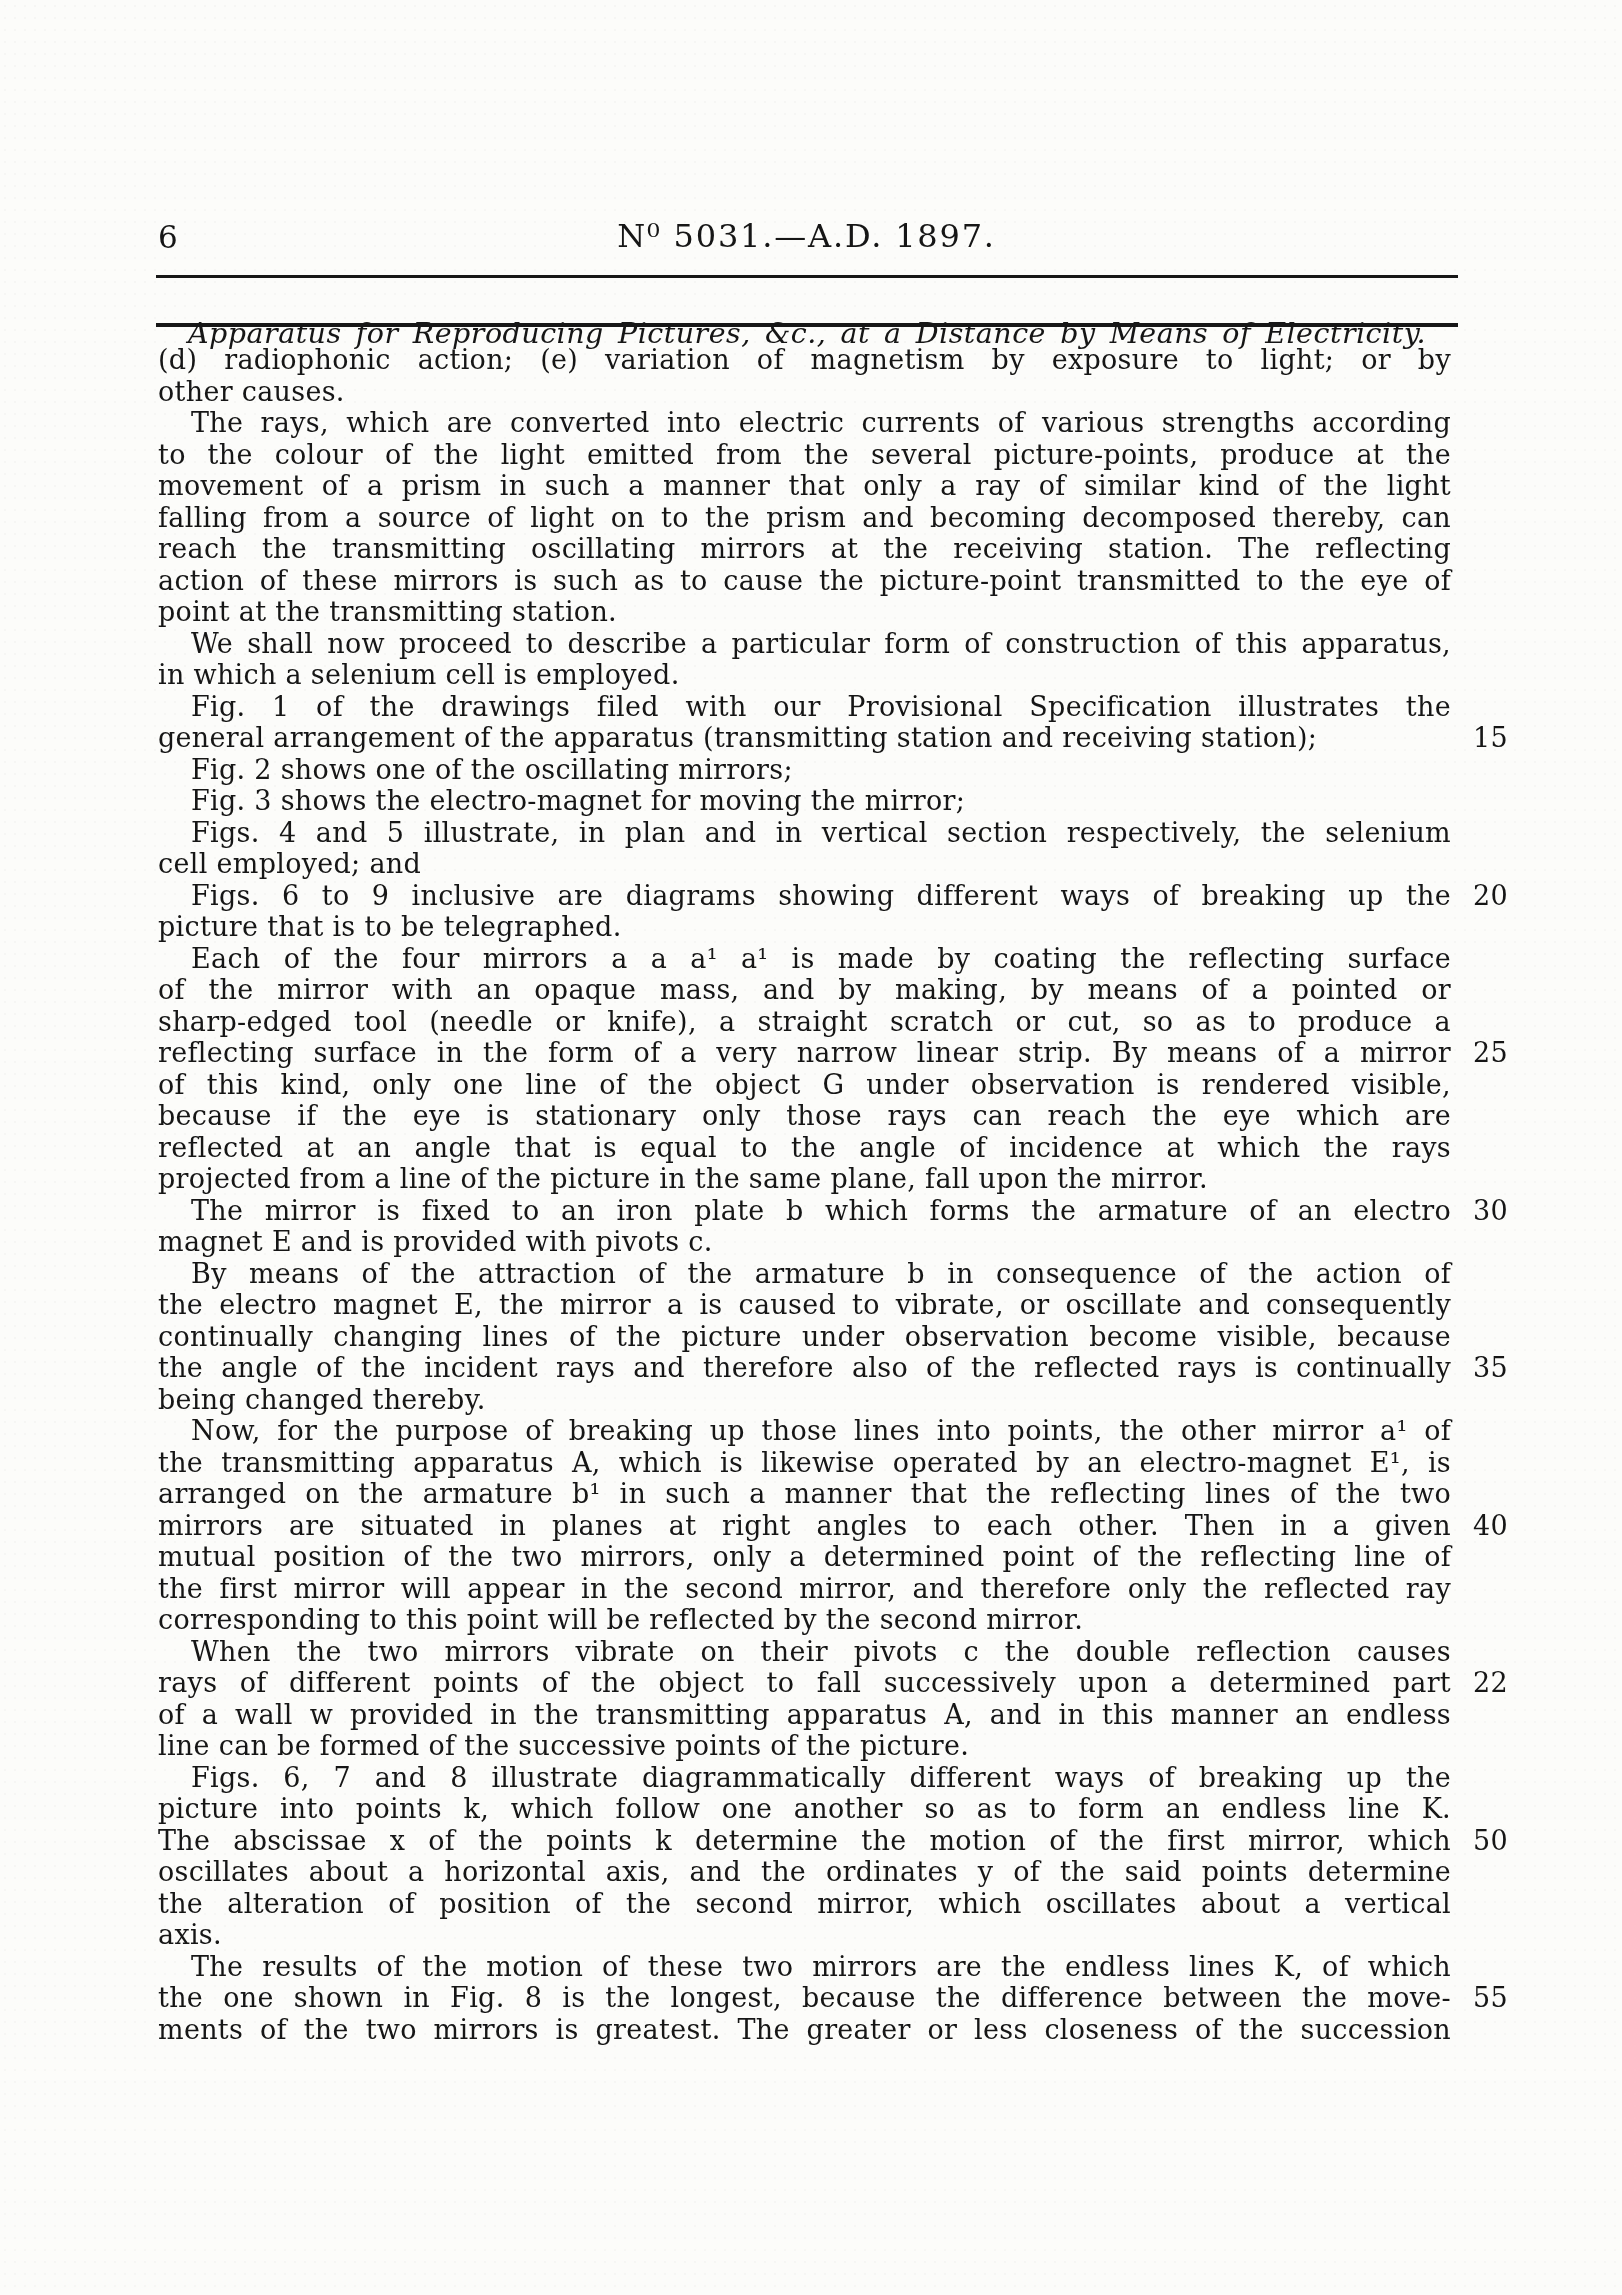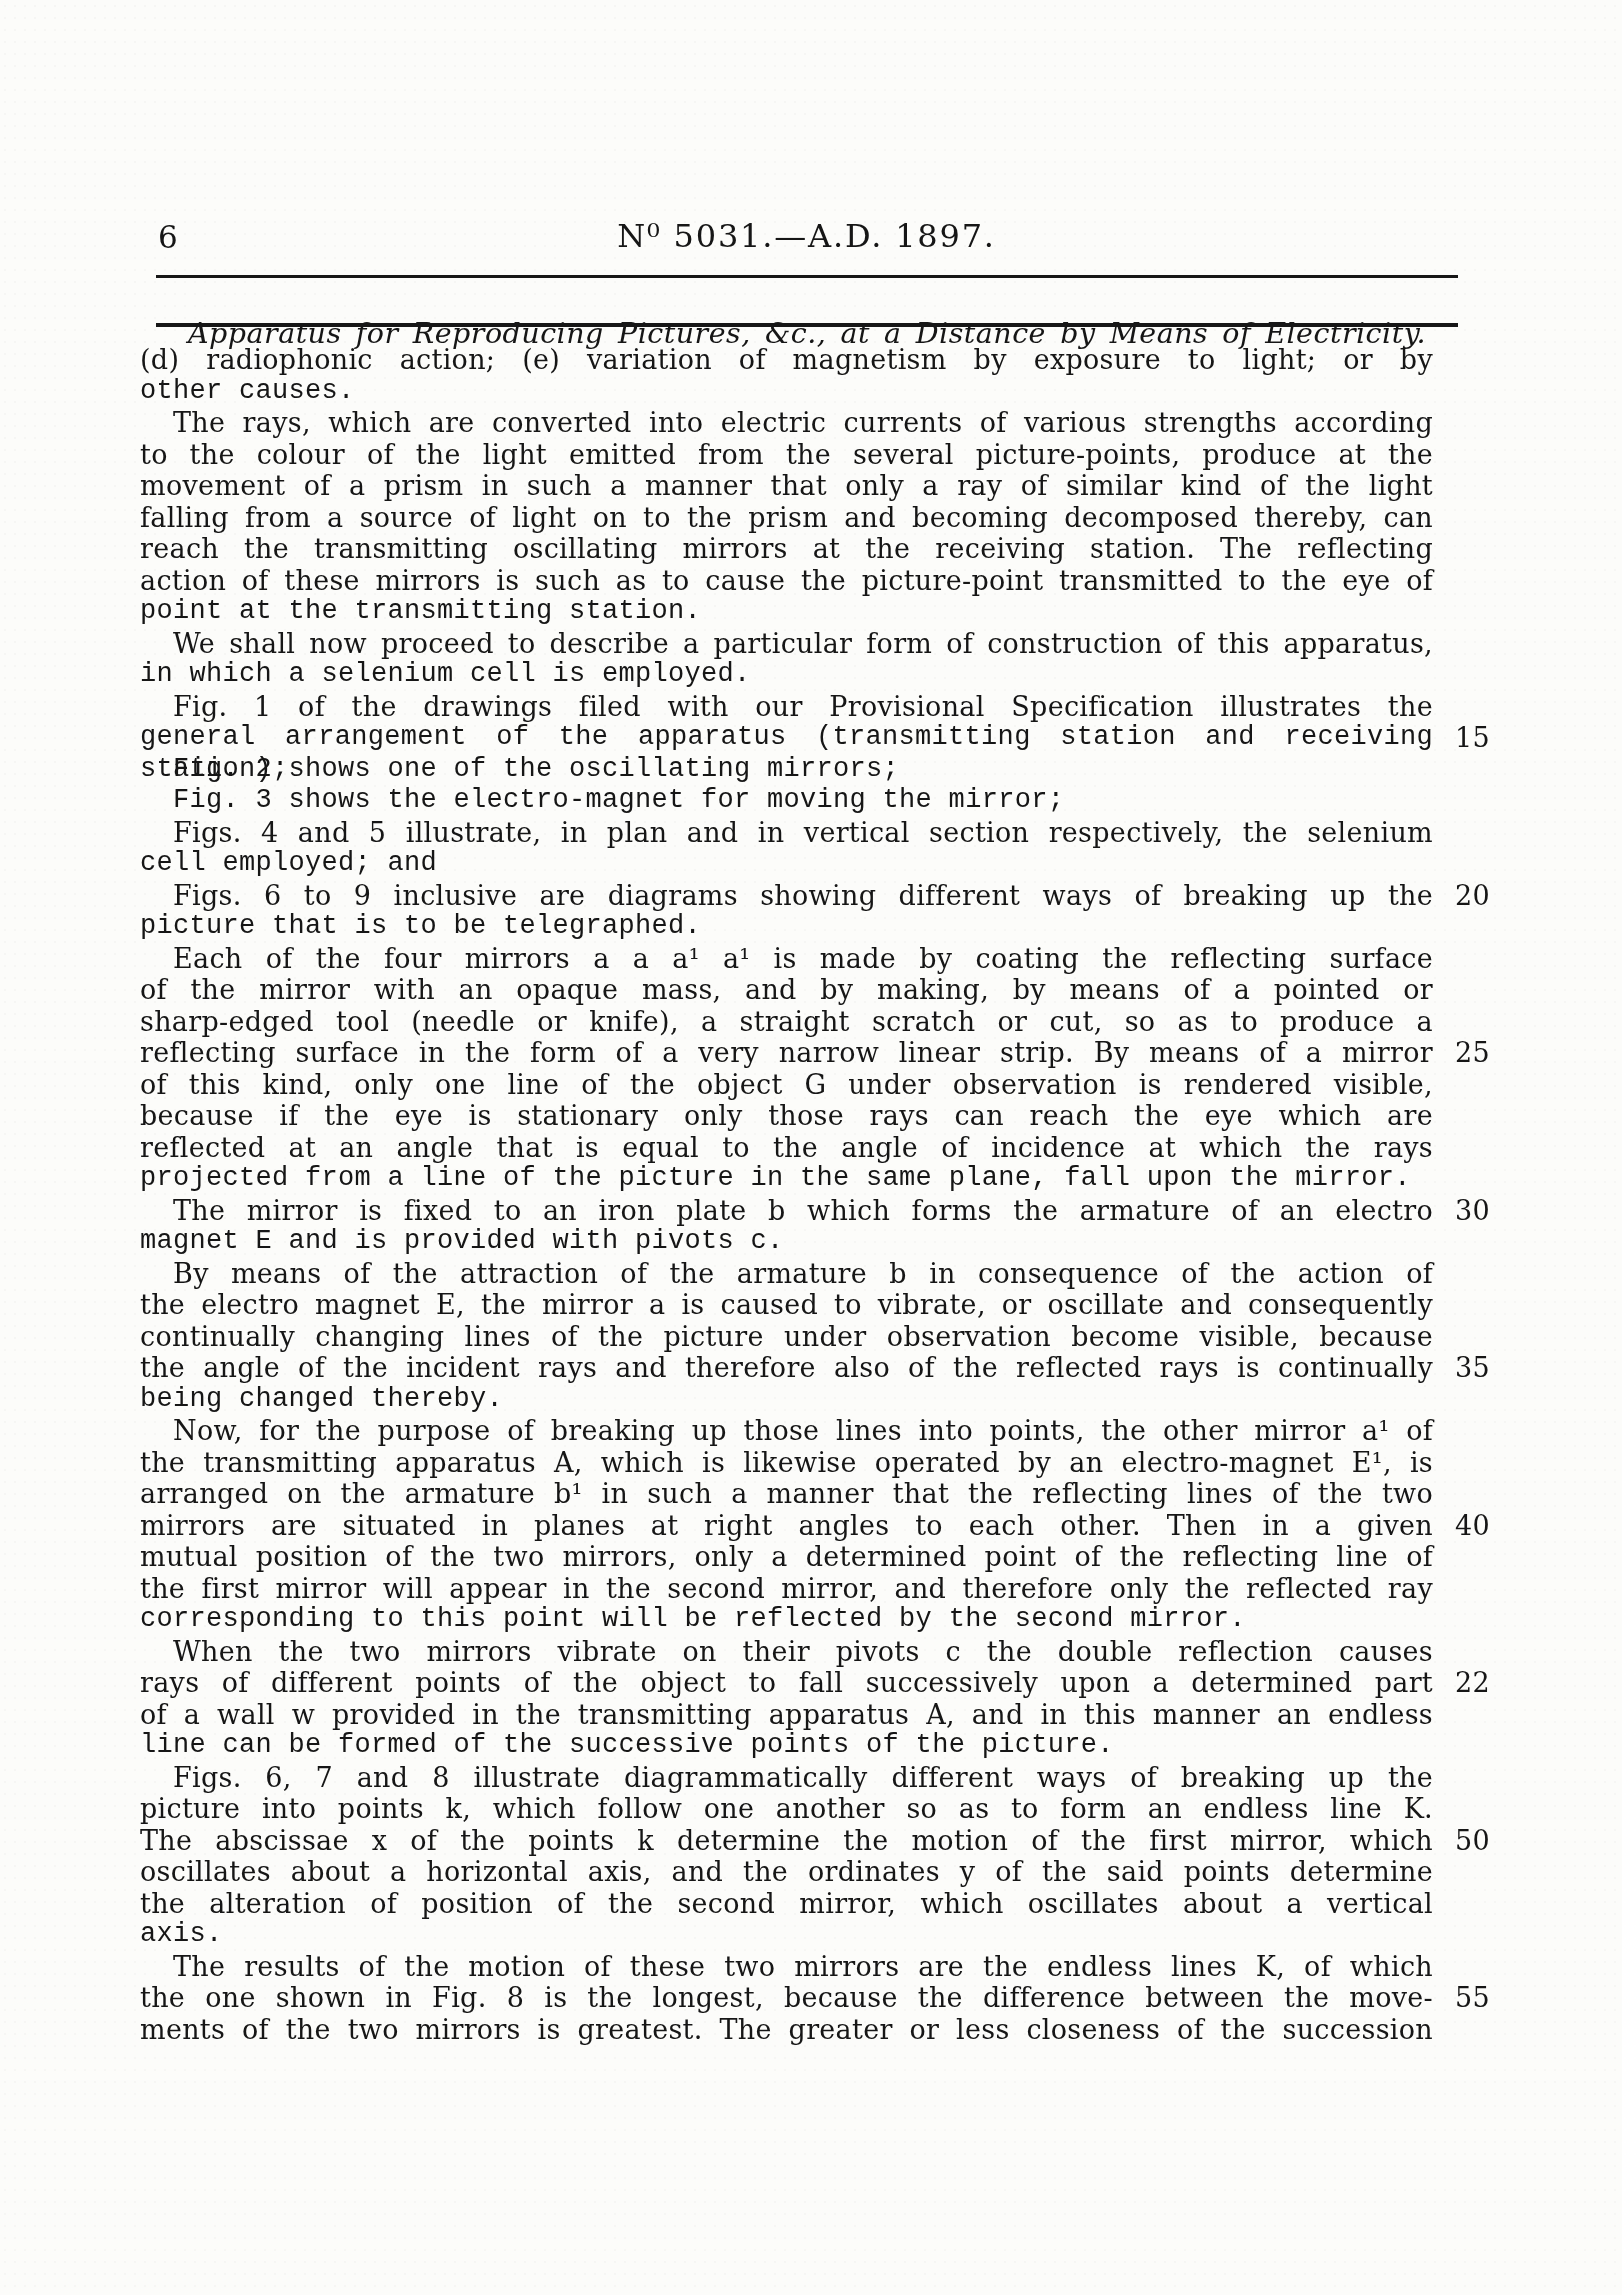--- a/index.html
+++ b/index.html
@@ -23,30 +23,30 @@
   }
   .rule { position: absolute; left: 156px; width: 1302px; background: #171717; }
   .rule-top { top: 275px; height: 2.8px; }
   .rule-bottom { top: 323px; height: 3.7px; }
   .doc-title {
     position: absolute; left: 156px; top: 279px; width: 1302px;
     text-align: center; font-style: italic; font-size: 28.5px;
     line-height: 42px; word-spacing: 4.6px; letter-spacing: 0.5px; margin-top: 34px;
   }
   .body-text {
-    position: absolute; left: 140px; top: 344px; width: 1293px;
+    position: absolute; left: 158px; top: 344px; width: 1293px;
     font-size: 27px; letter-spacing: 0.3px;
   }
   .text-line { position: relative; height: 31.5px; line-height: 31.5px; }
   .line-text {
     display: block; width: 100%;
     text-align: justify; text-align-last: justify;
     white-space: normal;
   }
-  .line-text.last { text-align-last: left; font-family: Liberation Mono, monospace; }
+  .line-text.last { text-align-last: left; }
   .line-text.indent { text-indent: 33px; }
   .line-number {
     position: absolute; left: 100%; top: 0;
     margin-left: 22px; width: 64px;
     text-align: left; font-size: 27px;
   }
 </style>
 </head>
 <body>
 

